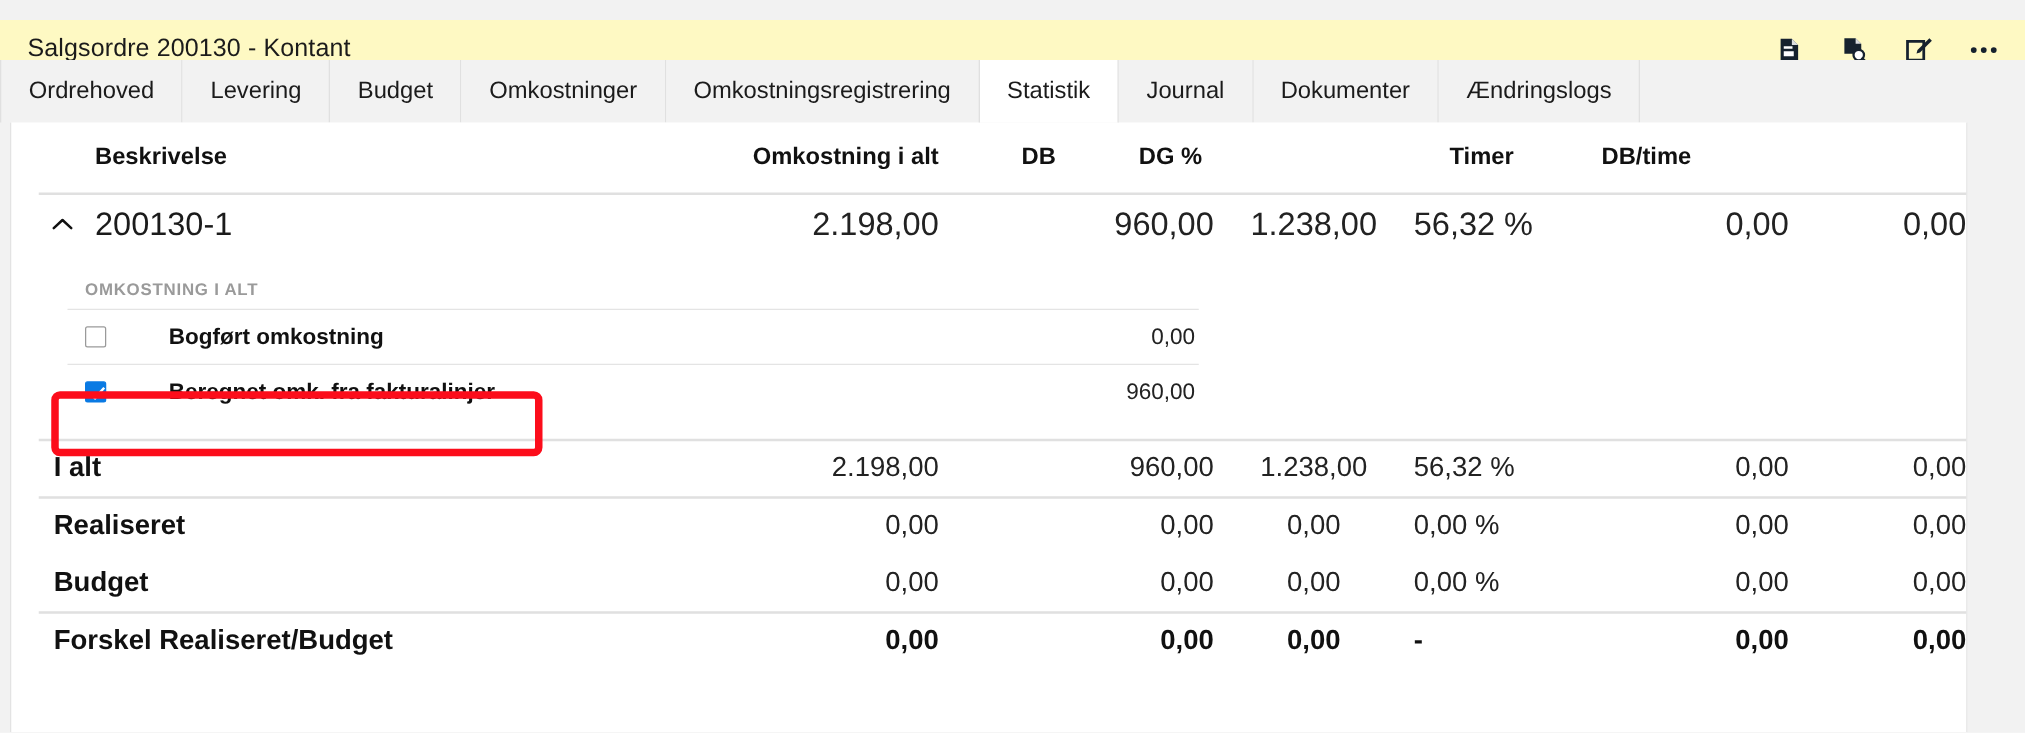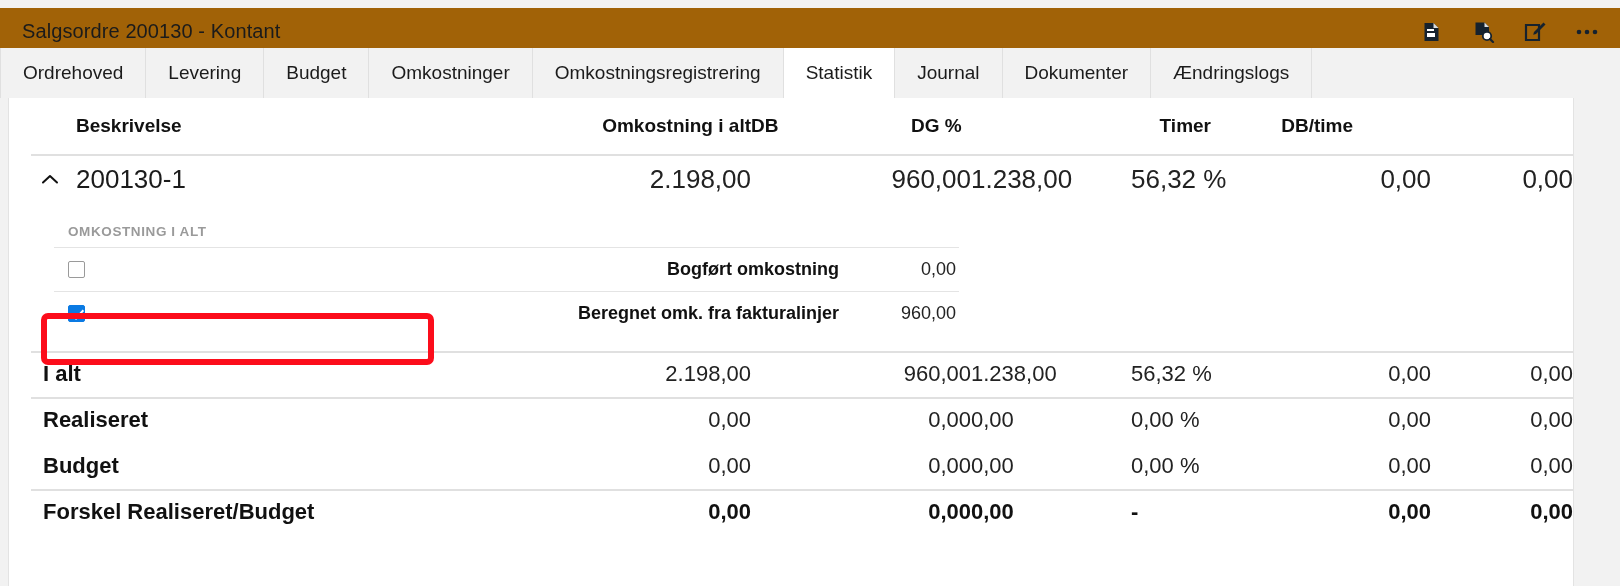--- a/index.html
+++ b/index.html
@@ -14,23 +14,23 @@
   .app {
     position: relative;
     width: 1620px; height: 586px;
     background: #f2f2f2;
     overflow: hidden;
   }
 
   
   .titlebar {
     position: absolute;
-    left: 0; top: 8px; right: 0;
+    left: 0; top: 16px; right: 0;
     height: 48px;
-    background: #a16207;
+    background: #fef9c3;
     border-bottom: 1px solid #e2e2e2;
     display: flex;
     align-items: center;
   }
   .title-text {
     margin-left: 22px;
     font-size: 20px;
     color: #1b1b1b;
     letter-spacing: .1px;
     white-space: nowrap;
@@ -112,21 +112,21 @@
     height: 2px;
     background: #e0e0e0;
   }
   .row.sep-thin::before {
     height: 1px;
     background: #ececec;
   }
 
   .c-desc   { flex: 0 0 500px; }
   .c-num    { flex: 0 0 220px; text-align: right; }
-  .c-db     { flex: 0 0 160px; text-align: left; }
+  .c-db     { flex: 0 0 160px; text-align: center; }
   .c-dg     { flex: 0 0 140px; text-align: left; }
   .c-timer  { flex: 0 0 160px; text-align: right; }
   .c-dbt    { flex: 0 0 142px; text-align: right; }
 
   .head {
     height: 56px;
     font-size: 19px;
     font-weight: bold;
     color: #111111;
   }
@@ -217,21 +217,20 @@
     border: solid #fff;
     border-width: 0 2px 2px 0;
     transform: rotate(42deg);
   }
   .sub-name {
     margin-left: 50px;
     font-size: 18px;
     font-weight: bold;
     color: #111111;
     flex: 1 1 auto;
-    text-align: right;
   }
   .sub-val {
     font-size: 18px;
     color: #222;
     text-align: right;
     padding-right: 3px;
     flex: 0 0 120px;
   }
   .subsection-bottom-gap { height: 16px; }
 

